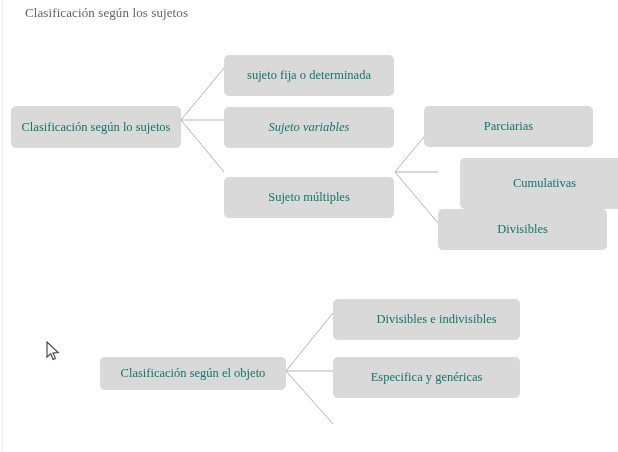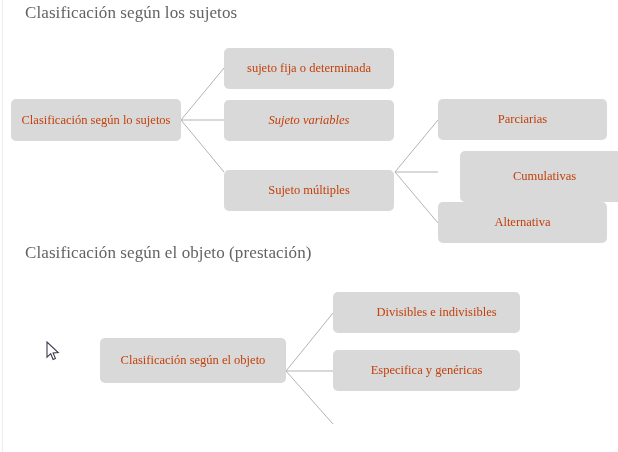--- a/index.html
+++ b/index.html
@@ -25,51 +25,52 @@
     position: absolute;
     left: 2px;
     top: 0;
     width: 1px;
     height: 452px;
     background: #ededed;
   }
   .heading {
     position: absolute;
     color: #636363;
-    font-size: 17px;
+    font-size: 13px;
     line-height: 18px;
     letter-spacing: 0.1px;
     white-space: nowrap;
     font-family: "Liberation Serif", "DejaVu Serif", serif;
   }
   #heading-1 { left: 25px; top: 4px; }
   #heading-2 { left: 25px; top: 244px; }
   .connectors {
     position: absolute;
     left: 0; top: 0;
     width: 618px;
     height: 452px;
   }
   .node {
     position: absolute;
     background: #d9d9d9;
     border-radius: 5px;
     display: flex;
     align-items: center;
     justify-content: center;
-    color: #c2410c;
+    color: #0f766e;
     font-size: 12.5px;
     line-height: 15px;
     text-align: center;
     box-sizing: border-box;
     padding: 2px 8px;
     font-family: "Liberation Serif", "DejaVu Serif", serif;
     white-space: nowrap;
     pointer-events: auto;
     user-select: none;
+    margin-top: 7px;
   }
 
   .cursor {
     position: absolute;
     left: 46px;
     top: 341px;
     width: 14px;
     height: 20px;
     pointer-events: none;
   }
@@ -99,29 +100,28 @@
   </svg>
 
   <div class="node" style="left:11px; top:99px; width:170px; height:42px;">Clasificación según lo sujetos</div>
 
   <div class="node" style="left:224px; top:48px; width:170px; height:41px;">sujeto fija o determinada</div>
 
   <div class="node" style="left:224px; top:100px; width:170px; height:41px;font-style:italic;">Sujeto variables</div>
 
   <div class="node" style="left:224px; top:170px; width:170px; height:41px;">Sujeto múltiples</div>
 
-  <div class="node" style="left:438px; top:99px; width:169px; height:41px;">Parciarias</div>
+  <div class="node" style="left:424px; top:99px; width:169px; height:41px;">Parciarias</div>
 
   <div class="node" style="left:460px; top:151px; width:169px; height:51px;">Cumulativas</div>
 
-  <div class="node" style="left:438px; top:202px; width:169px; height:41px;">Alternativa</div>
+  <div class="node" style="left:438px; top:202px; width:169px; height:41px;">Divisibles</div>
 
-  <div class="heading" id="heading-2">Clasificación según el objeto (prestación)</div>
 
-  <div class="node" style="left:100px; top:338px; width:186px; height:45px;text-align:center;">Clasificación según el objeto</div>
+  <div class="node" style="left:100px; top:350px; width:186px; height:33px;text-align:center;">Clasificación según el objeto</div>
 
   <div class="node" style="left:333px; top:292px; width:187px; height:41px;padding-left:28px;">Divisibles e indivisibles</div>
 
   <div class="node" style="left:333px; top:350px; width:187px; height:41px;">Especifica y genéricas</div>
 
 
   <svg class="cursor" width="14" height="20" viewBox="0 0 14 20" xmlns="http://www.w3.org/2000/svg" aria-hidden="true">
     <path d="M1,1 L1,16.2 L4.7,12.7 L7.1,18.4 L9.4,17.4 L7.1,11.9 L12.2,11.6 Z" fill="#ffffff" stroke="#3b3b4f" stroke-width="1.1" stroke-linejoin="miter"></path>
   </svg>
 

